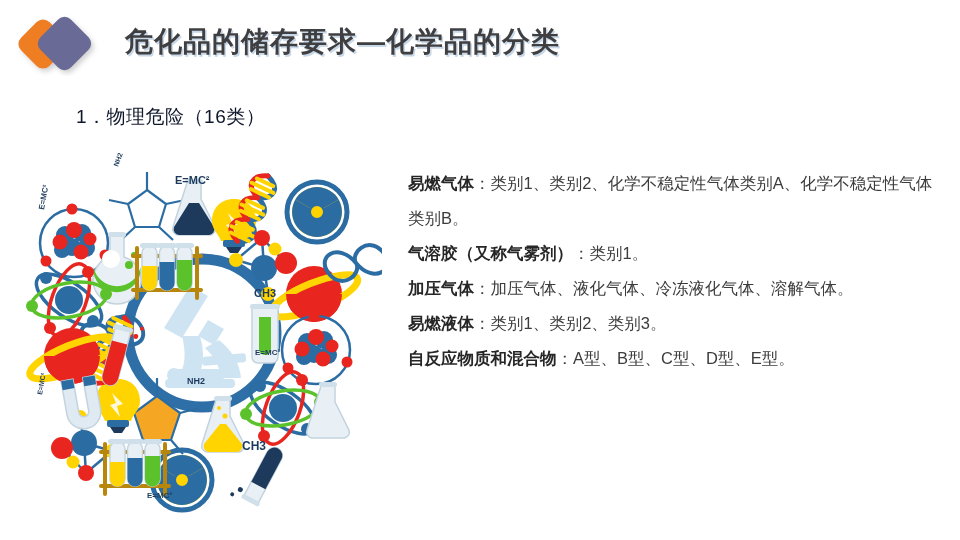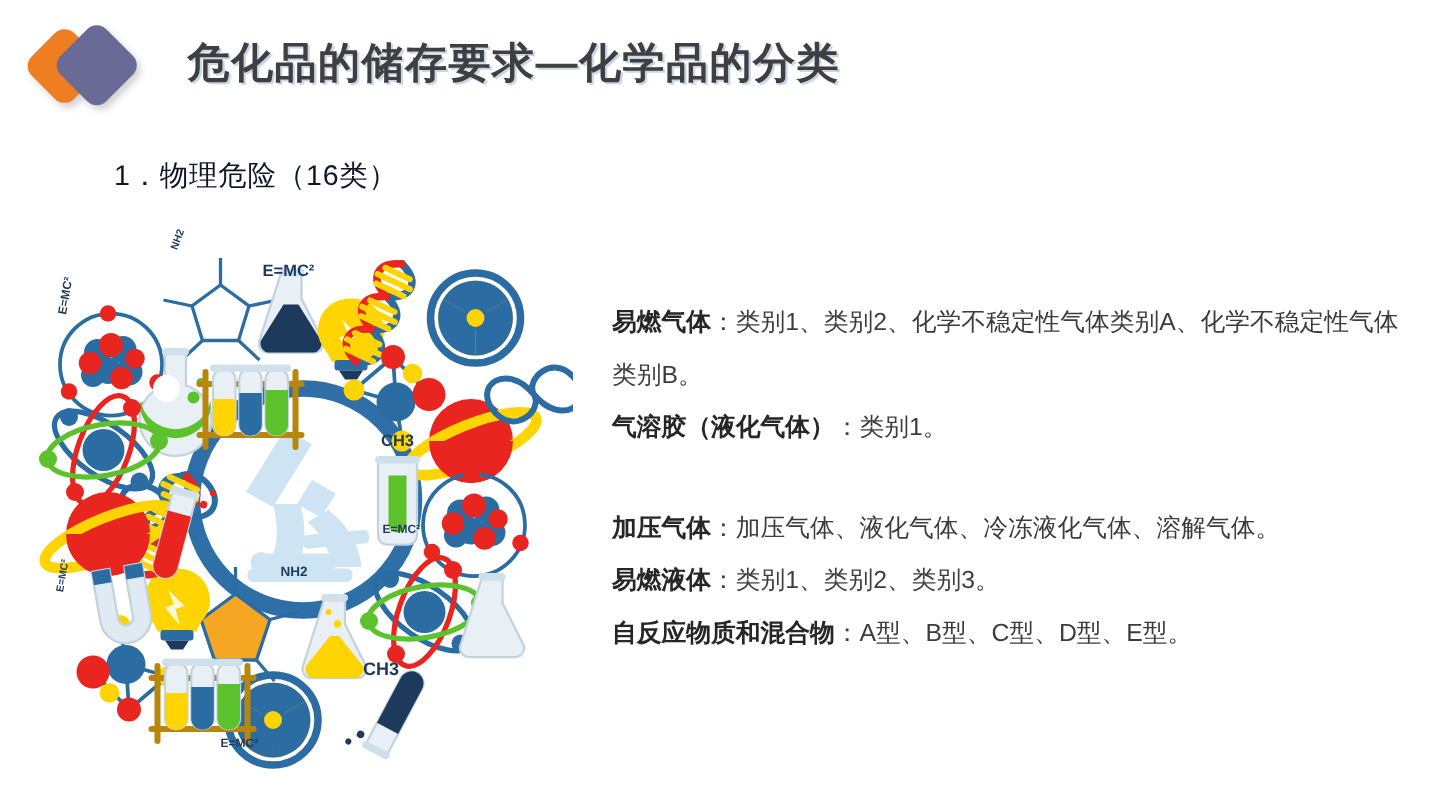--- a/index.html
+++ b/index.html
@@ -31,21 +31,21 @@
   
   .illus{position:absolute;left:22px;top:150px;width:360px;height:365px;}
   .illus svg{display:block;}
 
   
   .body-text{
     position:absolute;left:408px;top:166px;width:540px;
     font-size:16.5px;color:#3c3c3c;line-height:35px;
   }
   .body-line{white-space:nowrap;}
-  .body-line.wrap{white-space:normal;margin-top:32px;}
+  .body-line.wrap{white-space:normal;}
   .term{font-weight:bold;color:#262626;}
   .rest{font-weight:normal;color:#3c3c3c;}
 </style>
 </head>
 <body>
 
 <div class="slide">
 
   <div class="header">
 
@@ -358,21 +358,21 @@
   </div>
 
   <div class="body-text">
 
 
     <div class="body-line wrap">
       <span class="term">易燃气体</span><span class="rest">：</span><span class="rest">类别1、类别2、化学不稳定性气体类别A、化学不稳定性气体类别B。</span>
     </div>
 
     <div class="body-line">
-      <span class="term">气溶胶（液化气体）</span><span class="rest">：</span><span class="rest">类别1。</span>
+      <span class="term">气溶胶（又称气雾剂）</span><span class="rest">：</span><span class="rest">类别1。</span>
     </div>
 
 
     <div class="body-line wrap">
       <span class="term">加压气体</span><span class="rest">：</span><span class="rest">加压气体、液化气体、冷冻液化气体、溶解气体。</span>
     </div>
 
     <div class="body-line">
       <span class="term">易燃液体</span><span class="rest">：</span><span class="rest">类别1、类别2、类别3。</span>
     </div>

